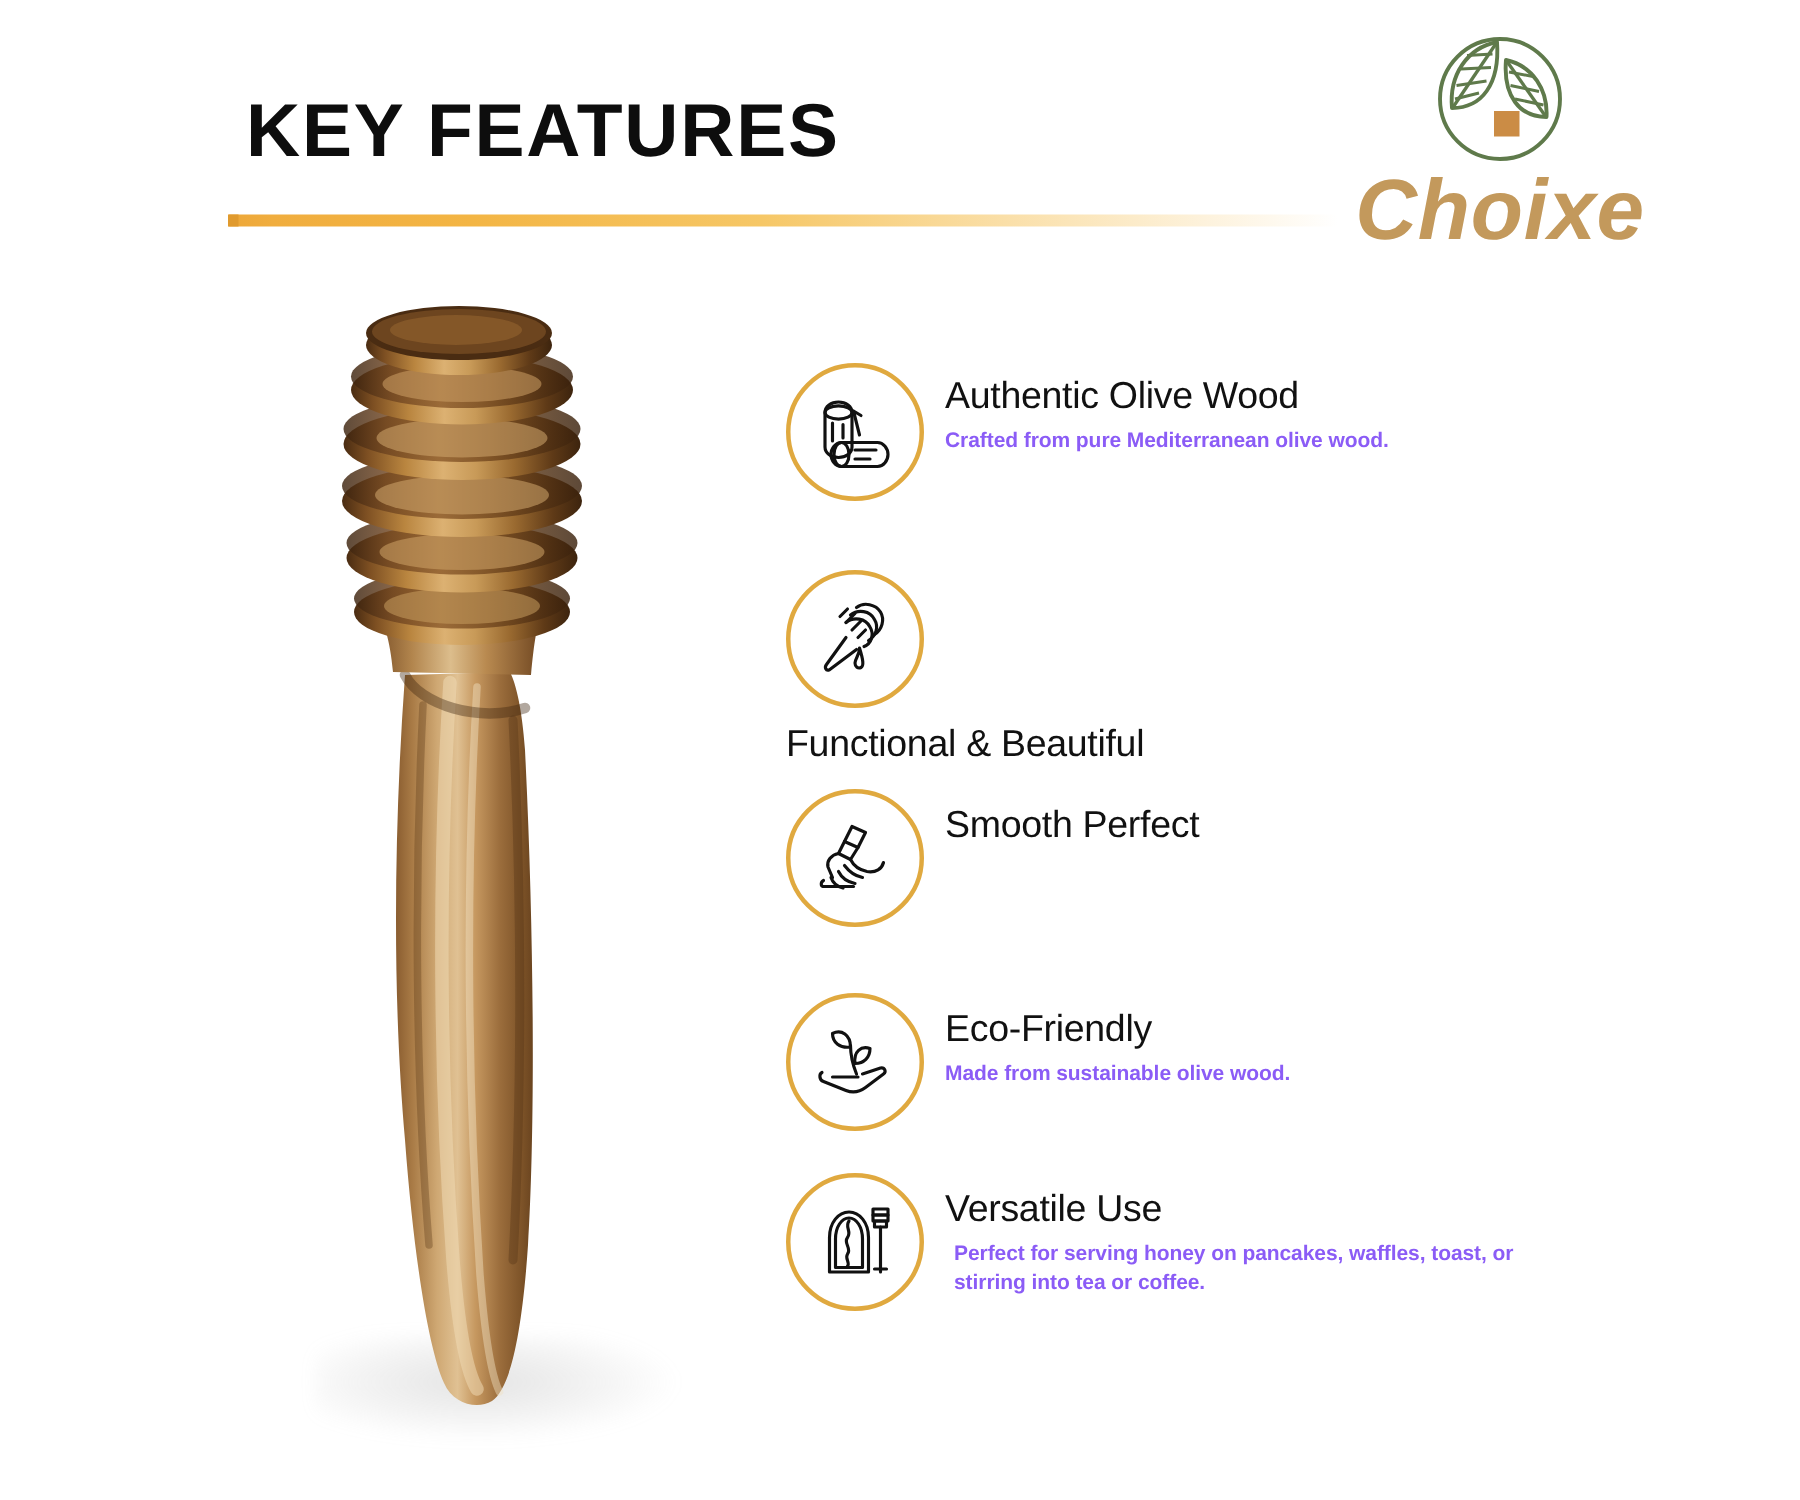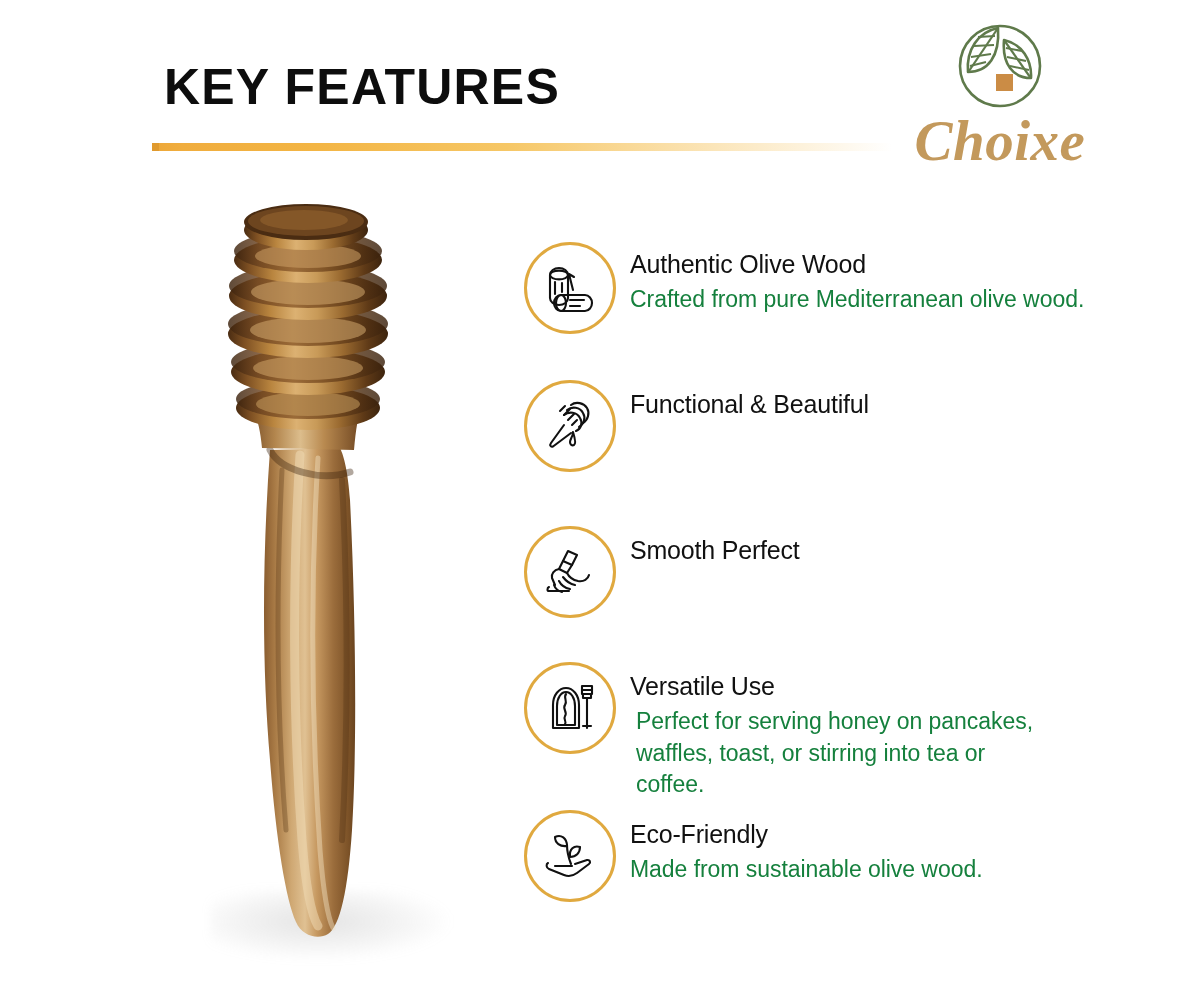--- a/index.html
+++ b/index.html
@@ -70,21 +70,21 @@
     top: 0px;
     width: 96px;
     height: 96px;
   }
   .logo-word {
     position: absolute;
     left: 0;
     top: 96px;
     width: 200px;
     text-align: center;
-    font-family: Liberation Serif, serif;
+    font-family: Liberation Sans, sans-serif;
     font-style: italic;
     font-weight: 700;
     font-size: 57px;
     color: #c3995c;
     letter-spacing: 0.5px;
     line-height: 1;
   }
 
   
   .product {
@@ -151,23 +151,23 @@
   }
   .feature-title {
     font-size: 25px;
     font-weight: 400;
     color: #111111;
     line-height: 1.16;
     letter-spacing: -0.2px;
     margin-bottom: 5px;
   }
   .feature-desc {
-    font-size: 23px;
-    font-weight: 400;
-    color: #15803d;
+    font-size: 14px;
+    font-weight: 700;
+    color: #8b5cf6;
     line-height: 1.38;
     letter-spacing: -0.05px;
   }
   .indent .feature-desc { padding-left: 6px; }
 </style>
 </head>
 <body>
 
 <div id="page">
 
@@ -295,21 +295,21 @@
 
           <path d="M27 12 L31 28 M27 12 L32 15"></path>
         </svg>
       </div>
       <div class="feature-text">
         <div class="feature-title">Authentic Olive Wood</div>
         <div class="feature-desc">Crafted from pure Mediterranean olive wood.</div>
       </div>
     </div>
 
-    <div class="feature" style="height:146px;">
+    <div class="feature" style="height:146px;flex-direction:column;">
       <div class="feature-icon-wrap" style="border-color:#e0a93f; margin-top:0px;">
         <svg width="54" height="54" viewBox="0 0 54 54" fill="none" stroke="#111" stroke-width="2.1" stroke-linecap="round" stroke-linejoin="round">
 
           <path d="M28 6 C33 2 41 4 44 9 C47 14 45 21 40 24"></path>
           <path d="M24 11 C29 7 37 8 40 14 C43 19 41 25 36 28"></path>
           <path d="M21 16 C26 12 34 13 37 19 C40 24 38 30 33 32"></path>
           <path d="M22 7 L17 12 M27 10 L21 16 M31 15 L25 21 M34 21 L29 26"></path>
 
           <path d="M21 26 L8 44 C6.5 46 7.5 48.5 10 47.5 L28 34"></path>
 
@@ -336,20 +336,40 @@
 
           <path d="M6 44 L26 44"></path>
           <path d="M6 40 C4 41 4 44 6 44"></path>
         </svg>
       </div>
       <div class="feature-text">
         <div class="feature-title">Smooth Perfect</div>
       </div>
     </div>
 
+    <div class="feature" style="height:120px;">
+      <div class="feature-icon-wrap" style="border-color:#e0a93f; margin-top:0px;">
+        <svg width="56" height="50" viewBox="0 0 56 50" fill="none" stroke="#111" stroke-width="2.1" stroke-linecap="round" stroke-linejoin="round">
+
+          <path d="M25 14 C25 22 27 28 29 33"></path>
+
+          <path d="M25 15 C18 16 13 12 13 6 C19 3 25 7 25 15 Z"></path>
+
+          <path d="M28 26 C34 26 38 22 38 16 C32 14 27 18 28 26 Z"></path>
+
+          <path d="M6 32 C4 33 4 37 7 38 L22 44 C26 45.5 31 45 35 42 L47 33 C49 31.5 48 28.5 45 29 L33 33"></path>
+          <path d="M13 35 L30 35"></path>
+        </svg>
+      </div>
+      <div class="feature-text">
+        <div class="feature-title">Eco-Friendly</div>
+        <div class="feature-desc">Made from sustainable olive wood.</div>
+      </div>
+    </div>
+
     <div class="feature indent" style="height:148px;">
       <div class="feature-icon-wrap" style="border-color:#e0a93f; margin-top:0px;">
         <svg width="50" height="54" viewBox="0 0 50 54" fill="none" stroke="#111" stroke-width="2.1" stroke-linecap="round" stroke-linejoin="round">
 
           <path d="M8 24 C8 14 14 7 21 7 C28 7 34 14 34 24 L34 47 L8 47 Z"></path>
 
           <path d="M12 25 C12 17 16 11 21 11 C26 11 30 17 30 25 L30 44 L12 44 Z"></path>
 
           <path d="M21 13 C18 17 23 20 20 24 C17 28 23 31 20 35 C18 38 22 41 20 43"></path>
 
@@ -360,34 +380,14 @@
           <path d="M37 9 L47 9 L47 13 L37 13 Z"></path>
           <path d="M38 13 L46 13 L46 17 L38 17 Z"></path>
         </svg>
       </div>
       <div class="feature-text">
         <div class="feature-title">Versatile Use</div>
         <div class="feature-desc" style="max-width:410px;">Perfect for serving honey on pancakes, waffles, toast, or stirring into tea or coffee.</div>
       </div>
     </div>
 
-    <div class="feature" style="height:120px;">
-      <div class="feature-icon-wrap" style="border-color:#e0a93f; margin-top:0px;">
-        <svg width="56" height="50" viewBox="0 0 56 50" fill="none" stroke="#111" stroke-width="2.1" stroke-linecap="round" stroke-linejoin="round">
-
-          <path d="M25 14 C25 22 27 28 29 33"></path>
-
-          <path d="M25 15 C18 16 13 12 13 6 C19 3 25 7 25 15 Z"></path>
-
-          <path d="M28 26 C34 26 38 22 38 16 C32 14 27 18 28 26 Z"></path>
-
-          <path d="M6 32 C4 33 4 37 7 38 L22 44 C26 45.5 31 45 35 42 L47 33 C49 31.5 48 28.5 45 29 L33 33"></path>
-          <path d="M13 35 L30 35"></path>
-        </svg>
-      </div>
-      <div class="feature-text">
-        <div class="feature-title">Eco-Friendly</div>
-        <div class="feature-desc">Made from sustainable olive wood.</div>
-      </div>
-    </div>
-
   </div>
 </div>
 
 </body></html>

